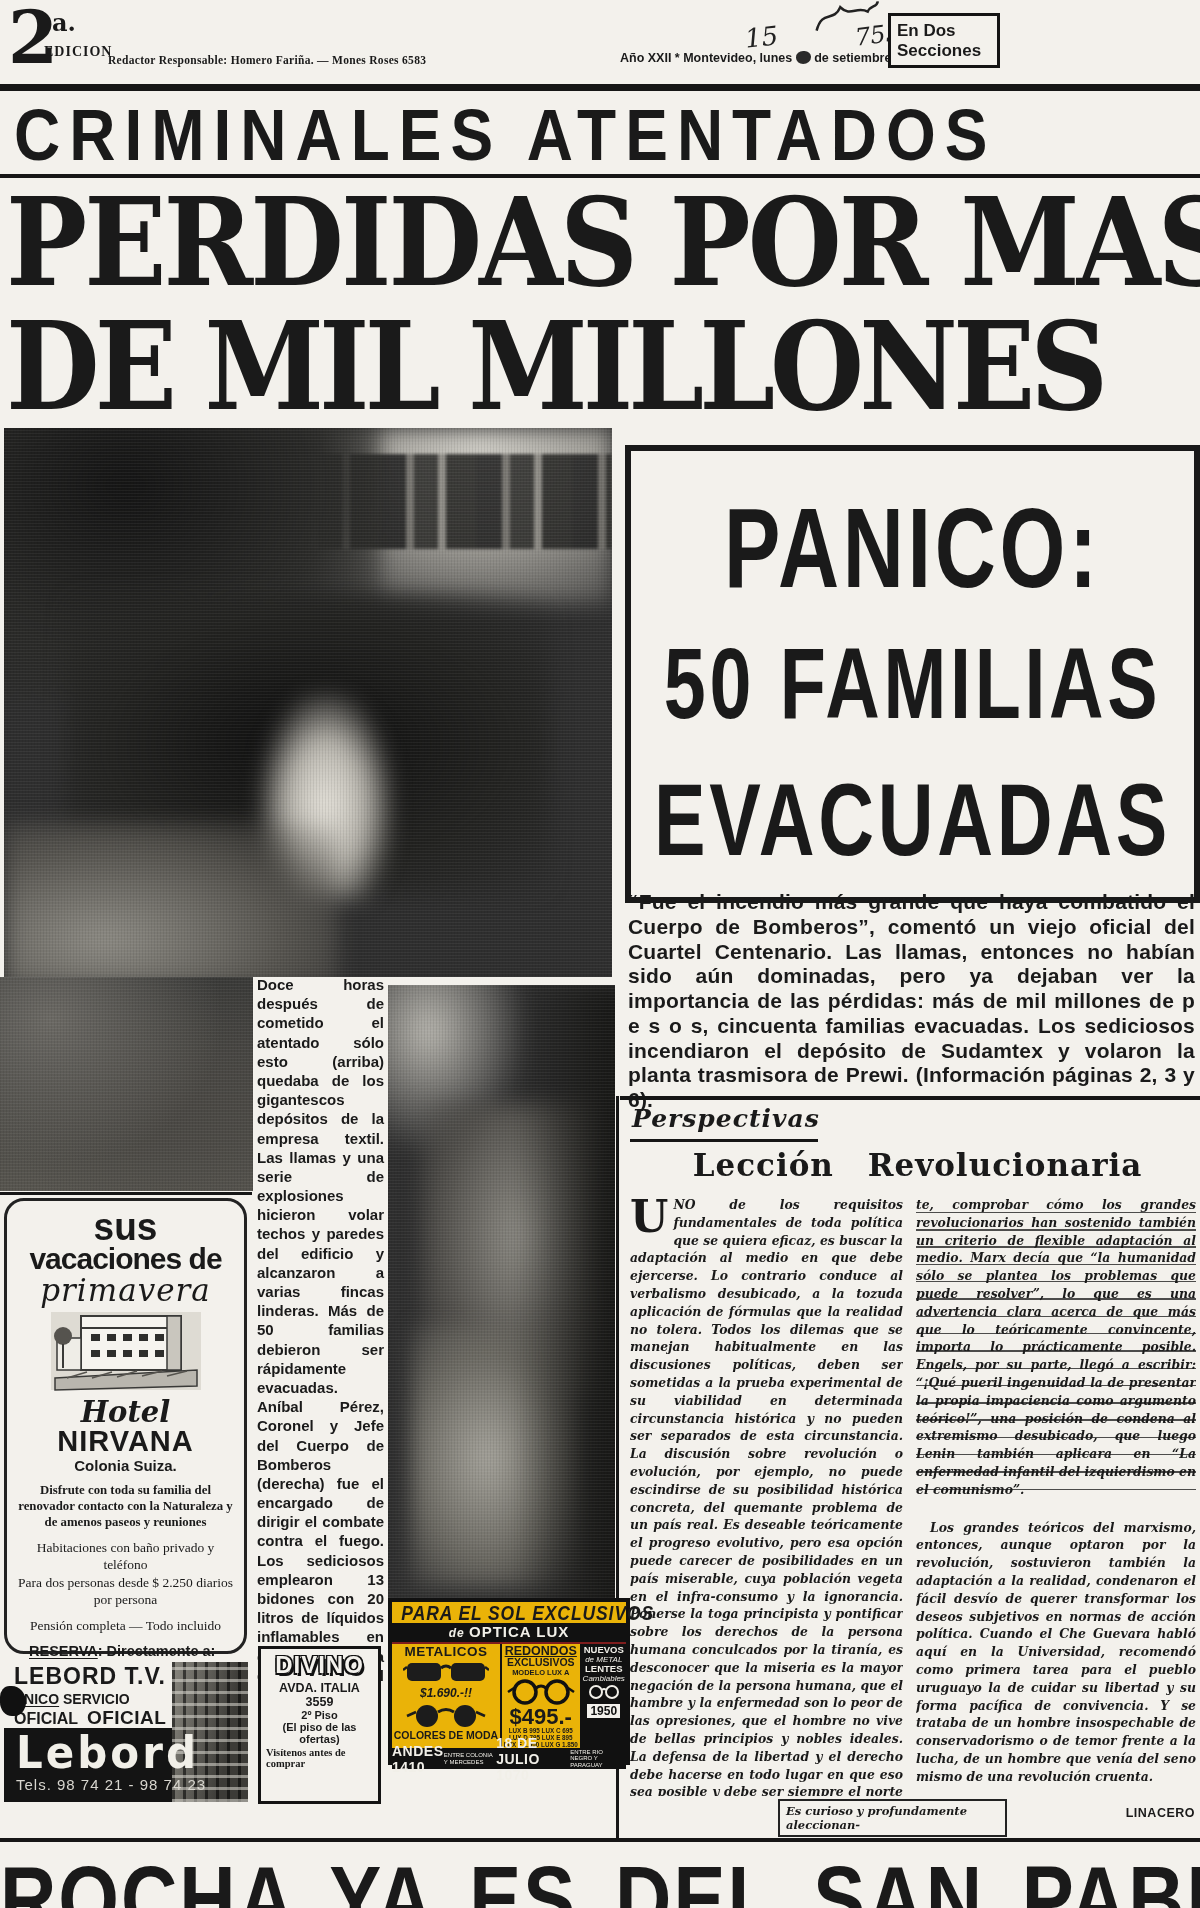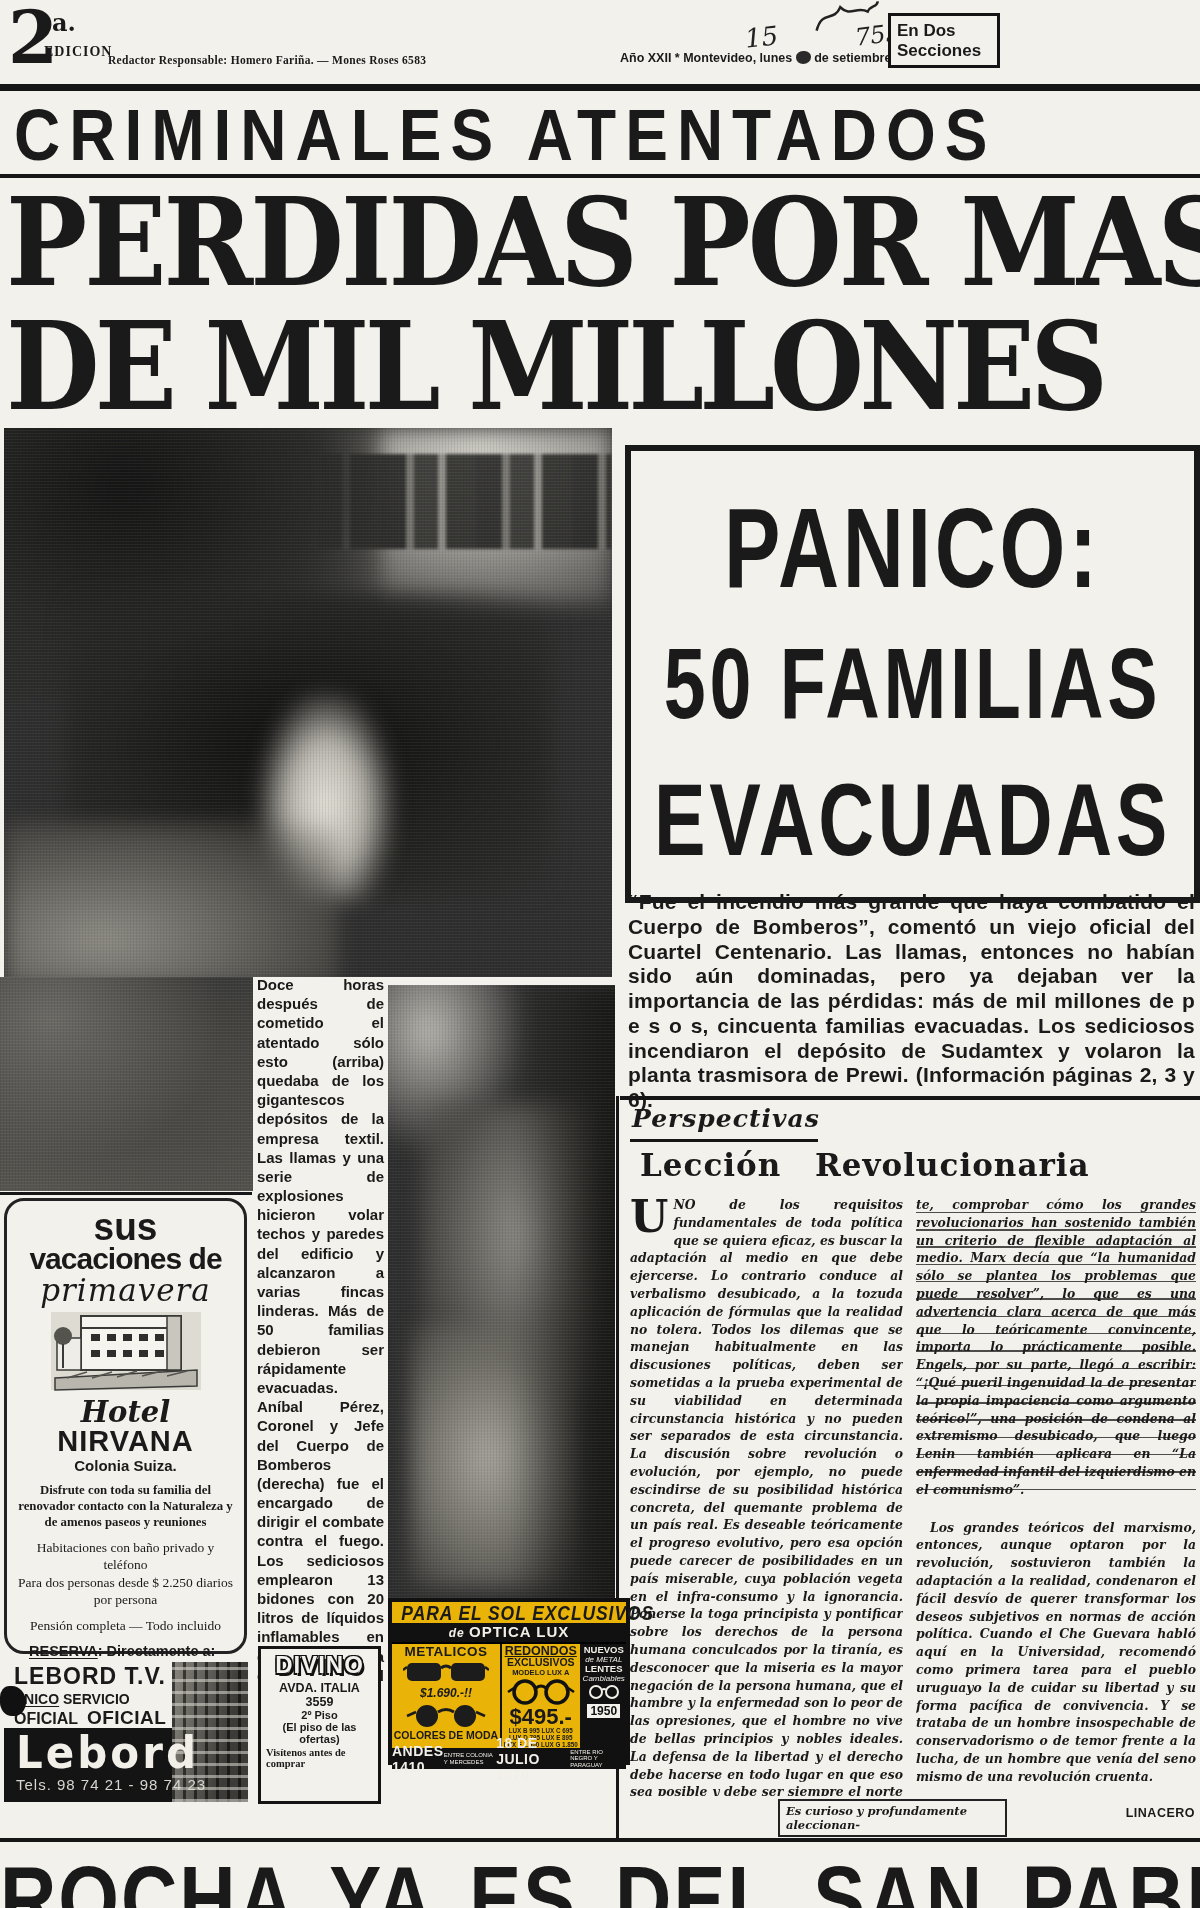--- a/index.html
+++ b/index.html
@@ -66,21 +66,21 @@
   
   #lead{left:628px;top:890px;width:567px;font-size:21px;font-weight:bold;line-height:1.18;
         text-align:justify;letter-spacing:.2px;}
   
   #caption{left:257px;top:975px;width:127px;font-size:15px;font-weight:bold;line-height:1.28;text-align:justify;}
   
   #rule-persp{left:620px;top:1096px;width:580px;height:4px;}
   #vrule-persp{left:616px;top:1096px;width:3px;height:742px;background:#161616;}
   #persp-label{left:632px;top:1104px;font-family:"DejaVu Serif",serif;font-weight:bold;font-style:italic;font-size:25px;letter-spacing:1px;}
   #persp-underline{left:630px;top:1139px;width:188px;height:3px;}
-  #persp-title{left:640px;width:555px;top:1147px;font-family:"DejaVu Serif",serif;
+  #persp-title{left:640px;width:555px;top:1147px;text-align:center;font-family:"DejaVu Serif",serif;
                font-weight:bold;font-size:31px;word-spacing:22px;letter-spacing:1px;}
   .artcol{font-family:"DejaVu Serif",serif;font-style:italic;font-weight:bold;font-size:12.4px;
           line-height:17.8px;text-align:justify;overflow:hidden;}
   #art-col1{left:630px;top:1196px;width:273px;height:600px;}
   #art-col2{left:916px;top:1196px;width:280px;height:604px;}
   .artcol p{margin:0 0 0 0;}
   .artcol p + p{text-indent:14px;margin-top:20px;}
   .dropcap{float:left;font-family:"DejaVu Serif",serif;font-style:normal;font-weight:bold;
            font-size:44px;line-height:.85;padding:2px 5px 0 0;}
   .underlined{background-image:repeating-linear-gradient(to bottom,transparent 0,transparent 15.8px,rgba(35,35,35,.8) 15.8px,rgba(35,35,35,.8) 17.3px);}
@@ -127,21 +127,21 @@
   .dv-floor{font-size:11px;font-weight:bold;}
   .dv-tag{font-size:11px;font-weight:bold;margin-bottom:2px;}
   .dv-body{font-family:"Liberation Serif",serif;font-size:9.6px;text-align:justify;line-height:1.18;font-weight:bold;color:#2a2a28;}
   .dv-foot{font-family:"Liberation Serif",serif;font-size:10.5px;font-weight:bold;text-align:left;margin-top:2px;}
   
   #ad-optica{left:388px;top:1598px;width:242px;height:167px;border:4px solid #111;background:#eab308;box-sizing:border-box;}
   .ox-h1{font-size:19px;font-weight:bold;font-style:italic;text-align:center;letter-spacing:1px;
          transform:scale(.92,1.1);white-space:nowrap;line-height:21px;}
   .ox-h2{background:#111;color:#f1efe8;text-align:center;font-weight:bold;font-size:15px;line-height:18px;letter-spacing:1px;}
   .ox-h2 .ox-de{font-size:12px;font-style:italic;}
-  #ox-panels{display:flex;height:104px;border-top:2px solid #000000;}
+  #ox-panels{display:flex;height:104px;border-top:2px solid #7f1d1d;}
   .ox-panel{border-right:2px solid #111;box-sizing:border-box;text-align:center;overflow:hidden;}
   #ox-left{width:47%;padding-top:1px;}
   #ox-mid{width:34%;padding-top:1px;}
   #ox-right{width:19%;border-right:none;background:#111;color:#f1efe8;padding-top:1px;}
   .ox-lt{font-size:13.5px;font-weight:bold;letter-spacing:.5px;line-height:14px;}
   .ox-price1{font-size:12px;font-weight:bold;font-style:italic;line-height:17px;}
   .ox-lfoot{font-size:10.5px;font-weight:bold;line-height:11px;}
   .ox-mt1{font-size:12.5px;font-weight:bold;line-height:12px;text-decoration:underline;}
   .ox-mt2{font-size:10.5px;font-weight:bold;line-height:11px;}
   .ox-model{font-size:7.5px;font-weight:bold;line-height:9px;}

